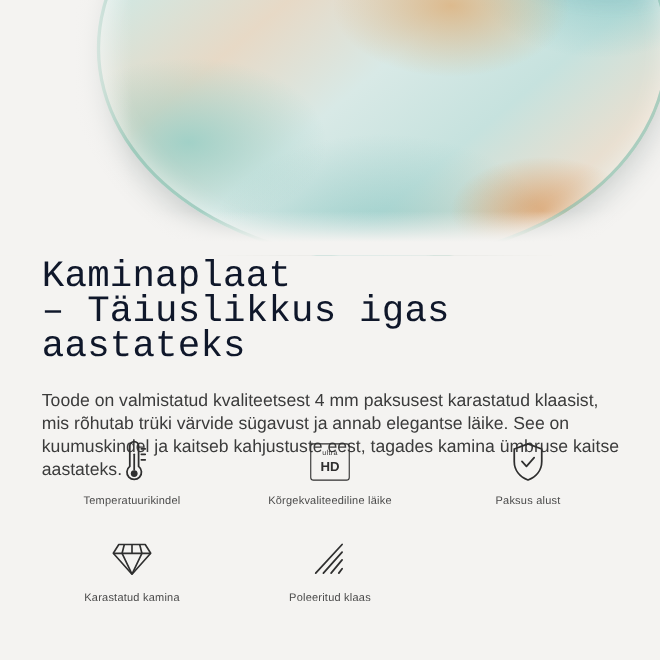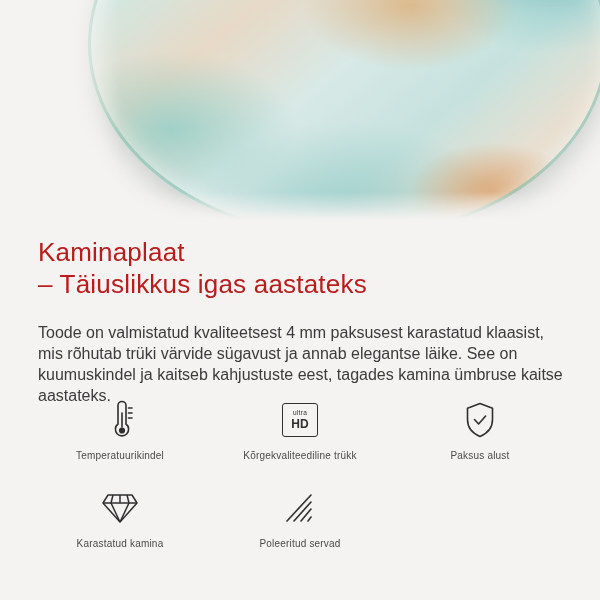--- a/index.html
+++ b/index.html
@@ -96,24 +96,24 @@
   }
 
   
   .content {
     position: absolute;
     left: 38px;
     top: 236px;
     width: 530px;
   }
   .title {
-    font-family: Liberation Sans, sans-serif;
-    font-size: 26px;
+    font-family: Liberation Mono, monospace;
+    font-size: 34px;
     line-height: 32px;
-    color: #b91c1c;
+    color: #0f172a;
     font-weight: 400;
     letter-spacing: 0.2px;
     margin: 0;
   }
   .title .line2 {
     display: block;
   }
   .body-text {
     margin: 22px 0 0 0;
     font-size: 16px;
@@ -215,21 +215,21 @@
       <div class="feature-label">Temperatuurikindel</div>
     </div>
 
     <div class="feature">
       <div class="feature-icon">
         <div class="ultrahd">
           <span class="u">ultra</span>
           <span class="hd">HD</span>
         </div>
       </div>
-      <div class="feature-label">Kõrgekvaliteediline trükk</div>
+      <div class="feature-label">Kõrgekvaliteediline läike</div>
     </div>
 
     <div class="feature">
       <div class="feature-icon">
         <svg width="34" height="40" viewBox="0 0 34 40" fill="none" stroke="#2f2f2f" stroke-width="1.6" stroke-linecap="round" stroke-linejoin="round">
           <path d="M17 3.5 4.5 8.2v11.3c0 8 5.3 14 12.5 16.9 7.2-2.9 12.5-8.9 12.5-16.9V8.2z"></path>
           <path d="M11.5 19.5 15.6 24l7-8"></path>
         </svg>
       </div>
       <div class="feature-label">Paksus alust</div>
@@ -250,18 +250,18 @@
 
     <div class="feature">
       <div class="feature-icon">
         <svg width="38" height="34" viewBox="0 0 38 34" fill="none" stroke="#2f2f2f" stroke-width="1.6" stroke-linecap="round">
           <path d="M6 30 30 4"></path>
           <path d="M13 30 30 11"></path>
           <path d="M20 30 30 18"></path>
           <path d="M27 30 30 26"></path>
         </svg>
       </div>
-      <div class="feature-label">Poleeritud servad</div>
+      <div class="feature-label">Poleeritud klaas</div>
     </div>
 
 
   </div>
 </div>
 
 </body></html>

